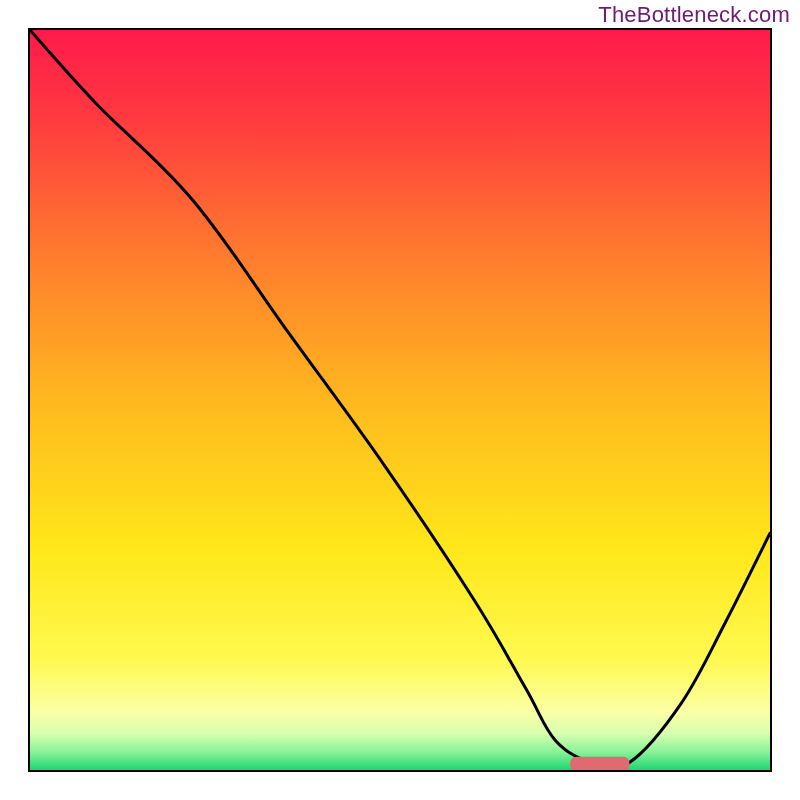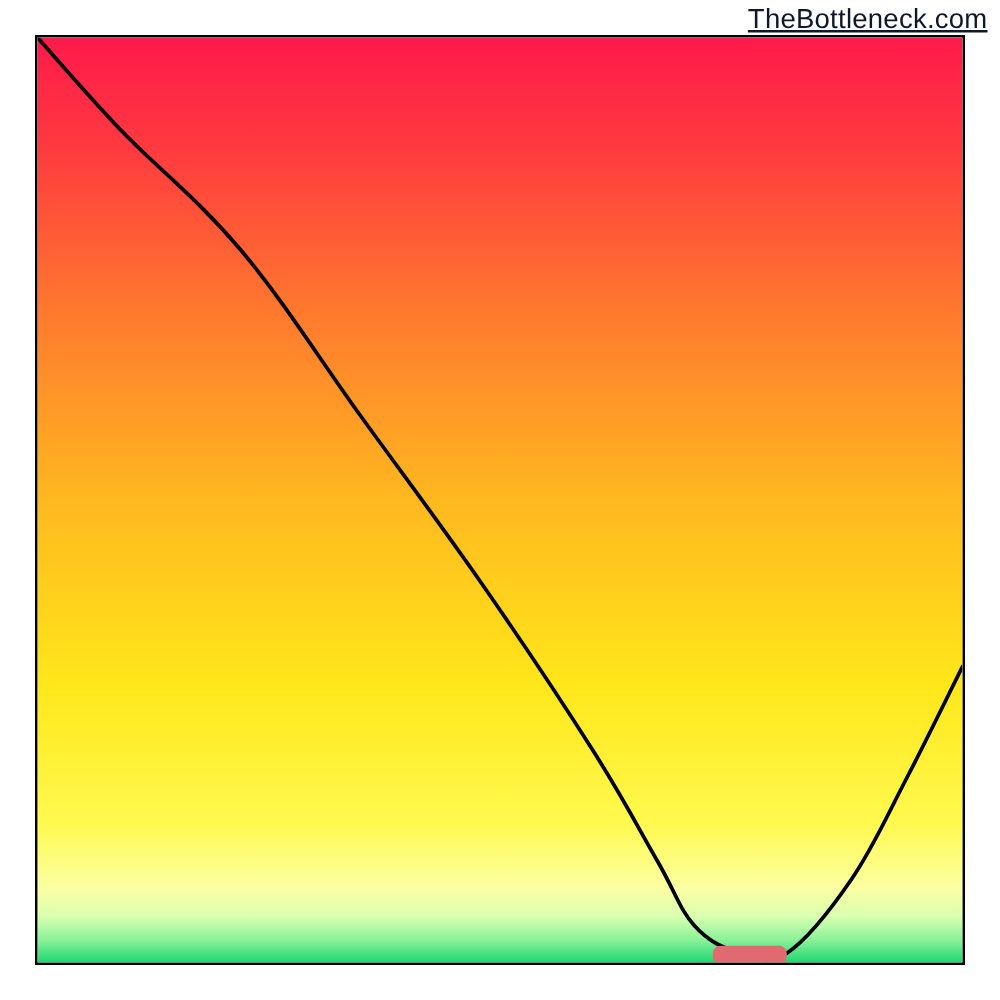--- a/index.html
+++ b/index.html
@@ -14,23 +14,22 @@
     position: relative;
     width: 800px;
     height: 800px;
   }
   .watermark {
     position: absolute;
     top: 2px;
     right: 10px;
     font-size: 22px;
     font-weight: 500;
-    color: #0f172a;
+    color: #701a75;
     letter-spacing: 0.2px;
-    text-decoration: underline;
   }
   .plot {
     position: absolute;
     left: 28px;
     top: 28px;
     width: 744px;
     height: 744px;
     border: 2.5px solid #000;
     box-sizing: border-box;
     overflow: hidden;

